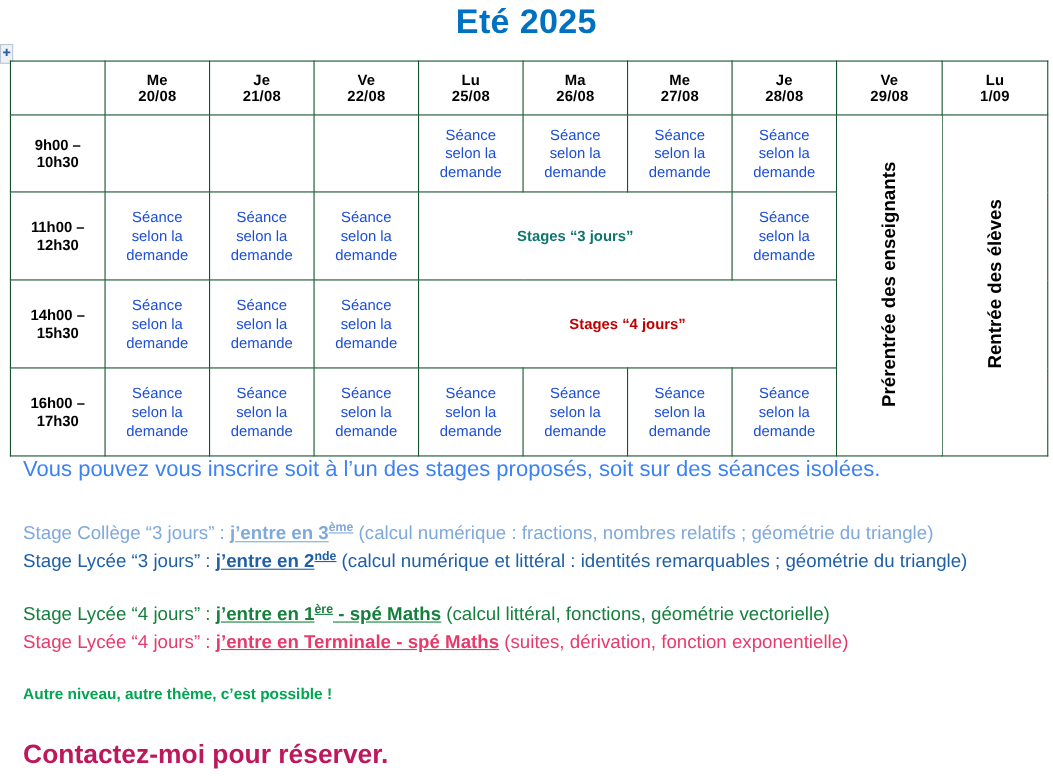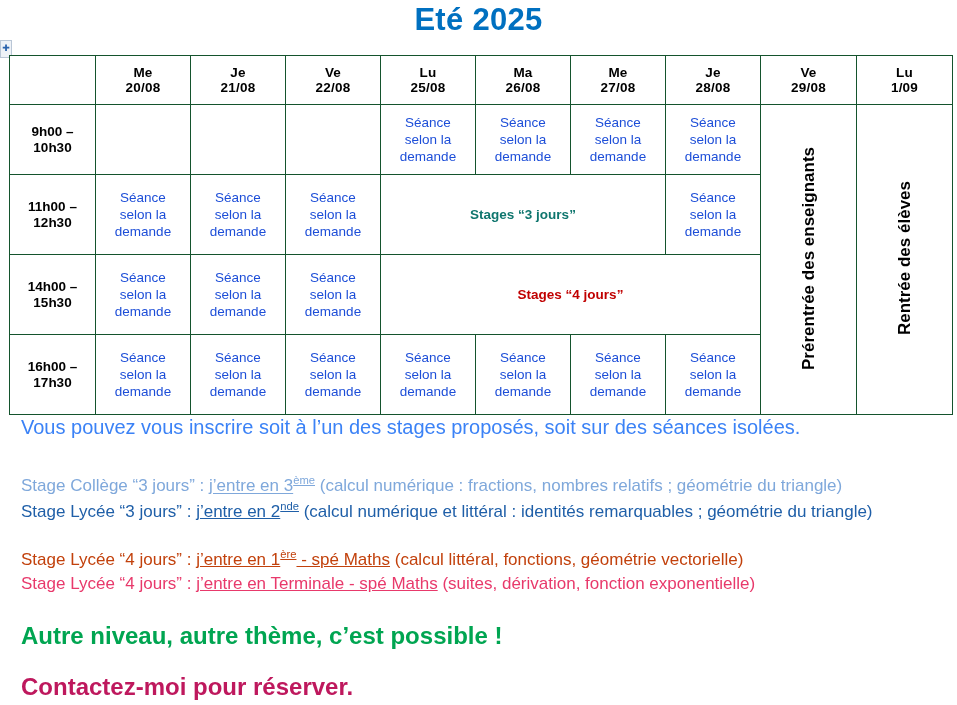--- a/index.html
+++ b/index.html
@@ -131,39 +131,39 @@
   #intro{ top:416px; font-size:20px; color:#3b82f6; }
 
   .stageline{
     position:absolute;
     left:21px;
     font-size:17px;
     white-space:nowrap;
   }
   #sl1{ top:474px; color:#7FA8DB; }
   #sl2{ top:500px; color:#1F5FA8; }
-  #sl3{ top:548px; color:#c2410c; }
+  #sl3{ top:548px; color:#15803d; }
   #sl4{ top:574px; color:#E8396B; }
 
   .stageline .hl{
-    font-weight:normal;
+    font-weight:bold;
     text-decoration:underline;
     text-align:center;
   }
   .squiggle{
     text-decoration-line:underline;
     text-decoration-style:wavy;
     text-decoration-color:#d03a2a;
     text-underline-offset:2px;
   }
   sup{font-size:0.66em; vertical-align:super;}
 
   #autre{
     position:absolute; left:21px; top:622px;
-    font-size:24px; font-weight:bold; color:#00A551;
+    font-size:14px; font-weight:bold; color:#00A551;
     white-space:nowrap;
   }
   #contact{
     position:absolute; left:21px; top:673px;
     font-size:24px; font-weight:bold; color:#be185d;
     white-space:nowrap;
   }
 </style>
 </head>
 <body>

